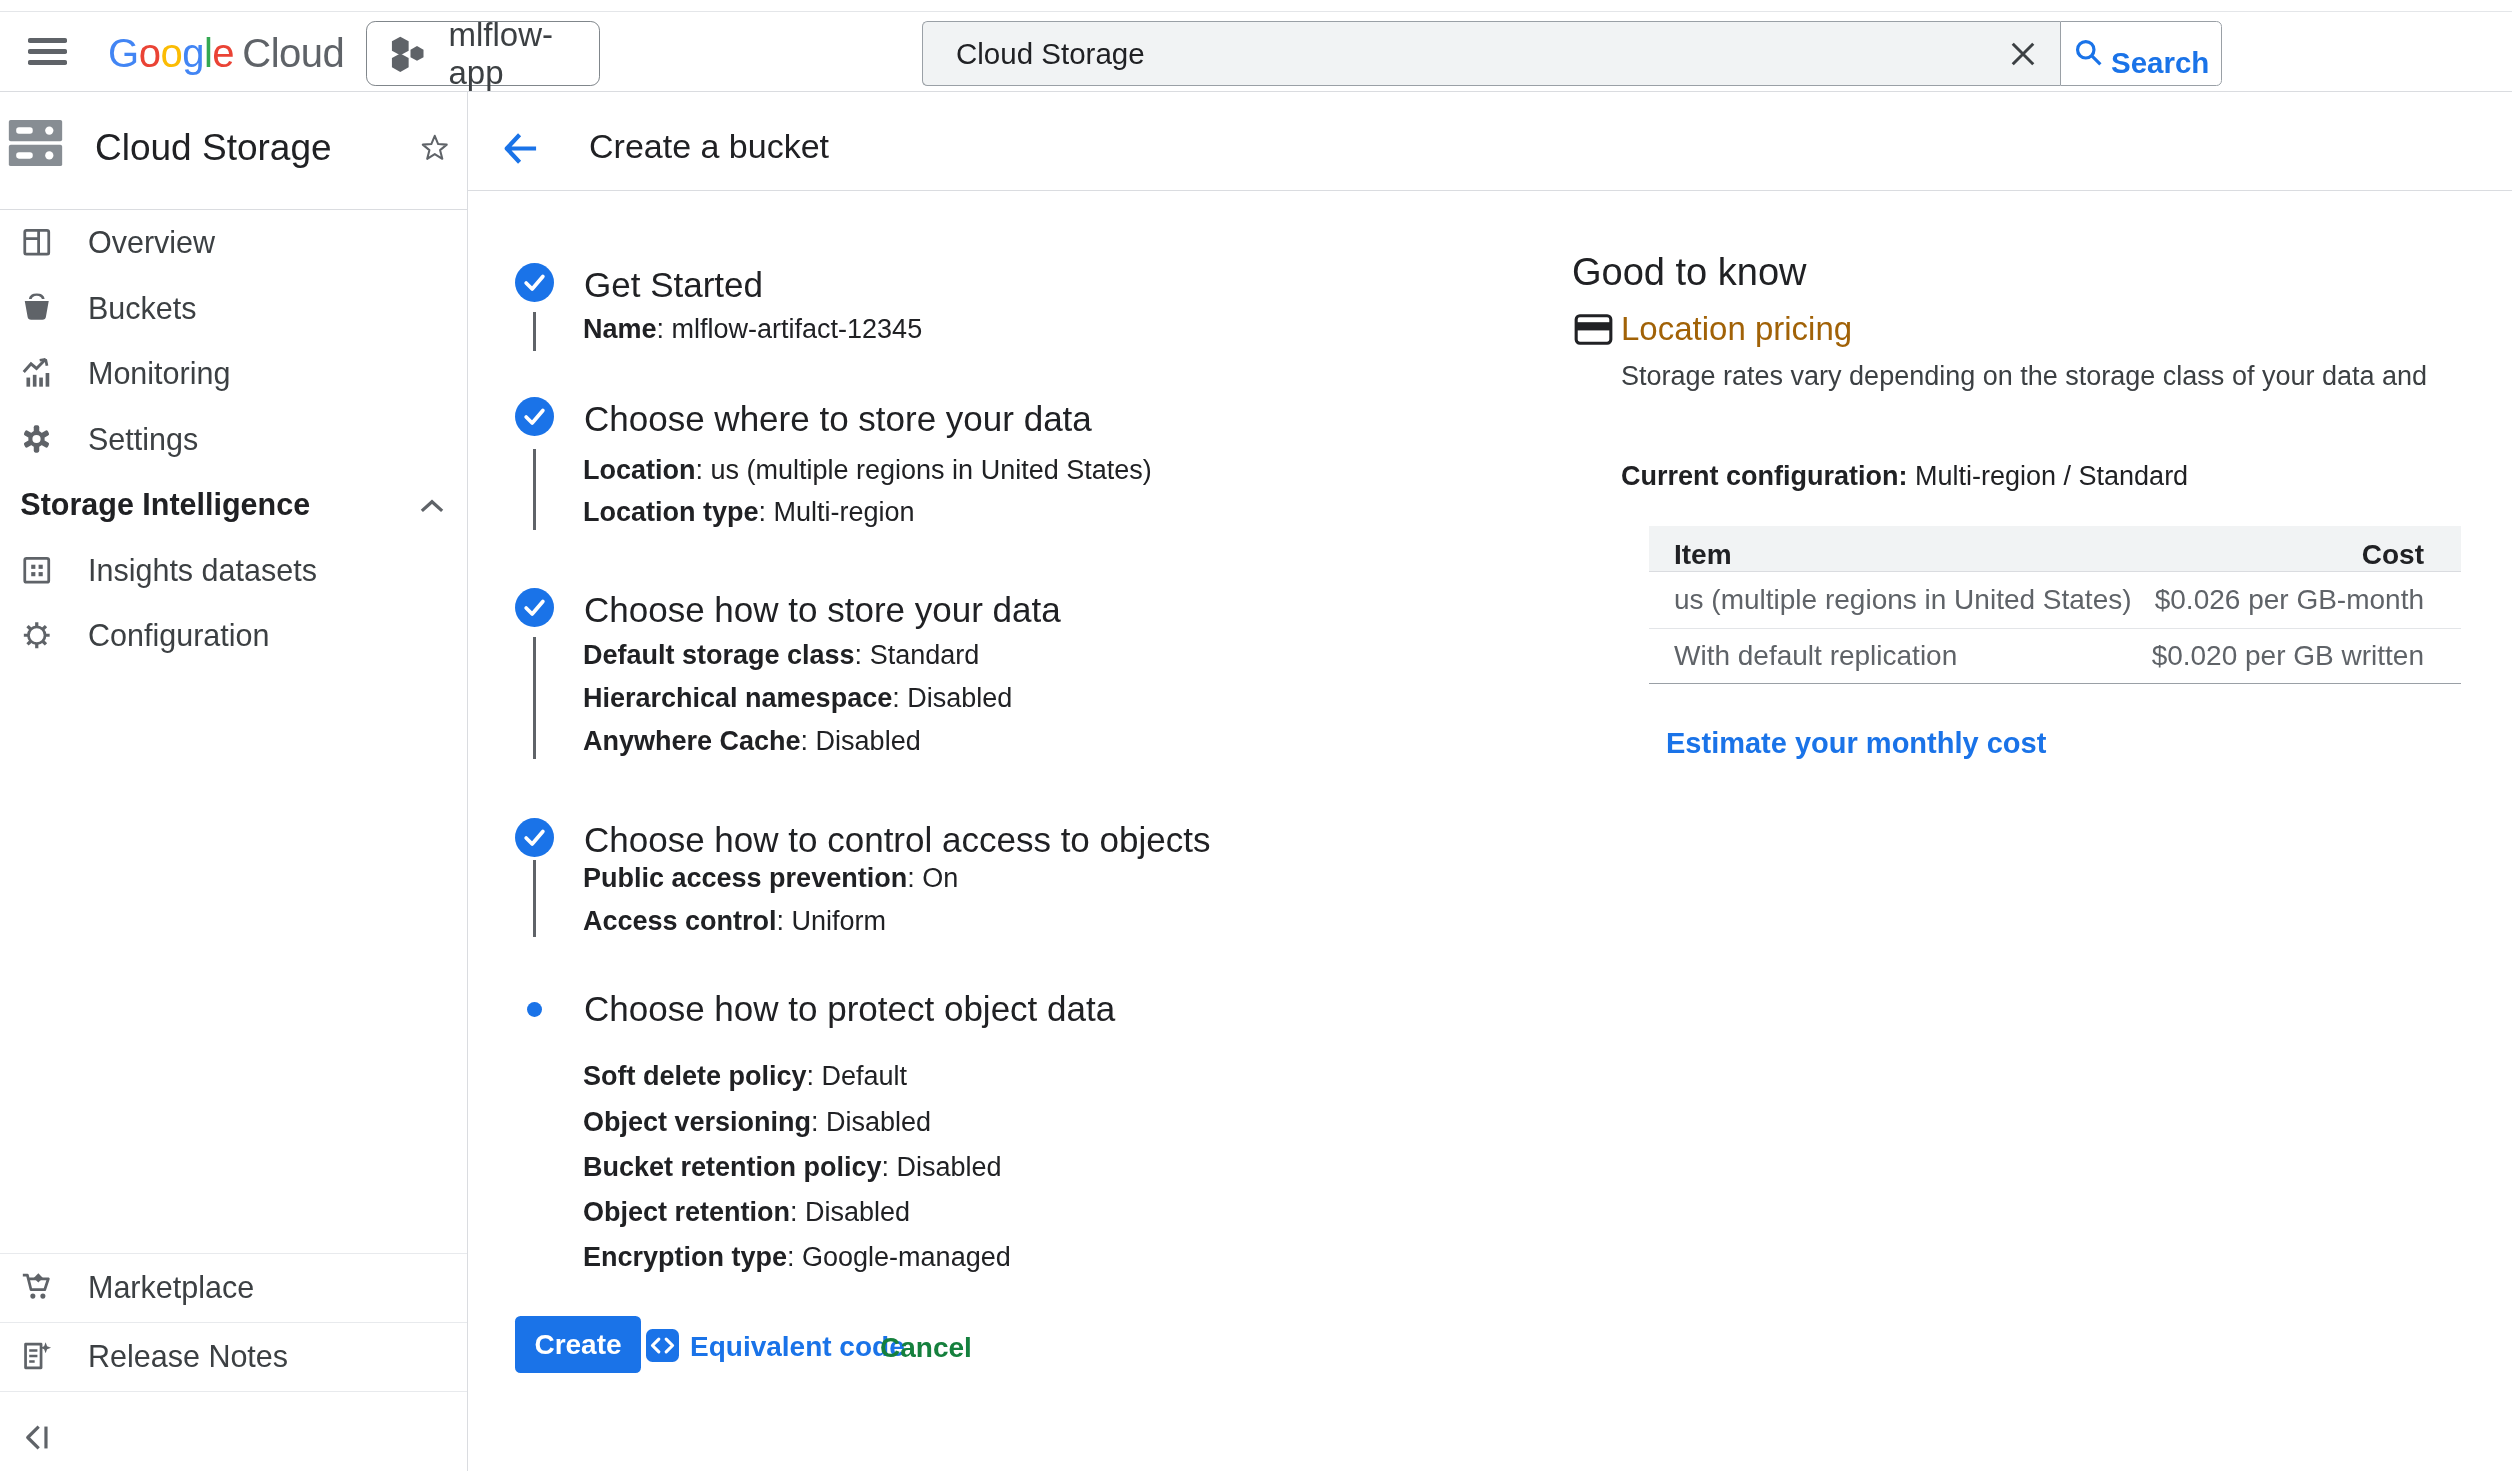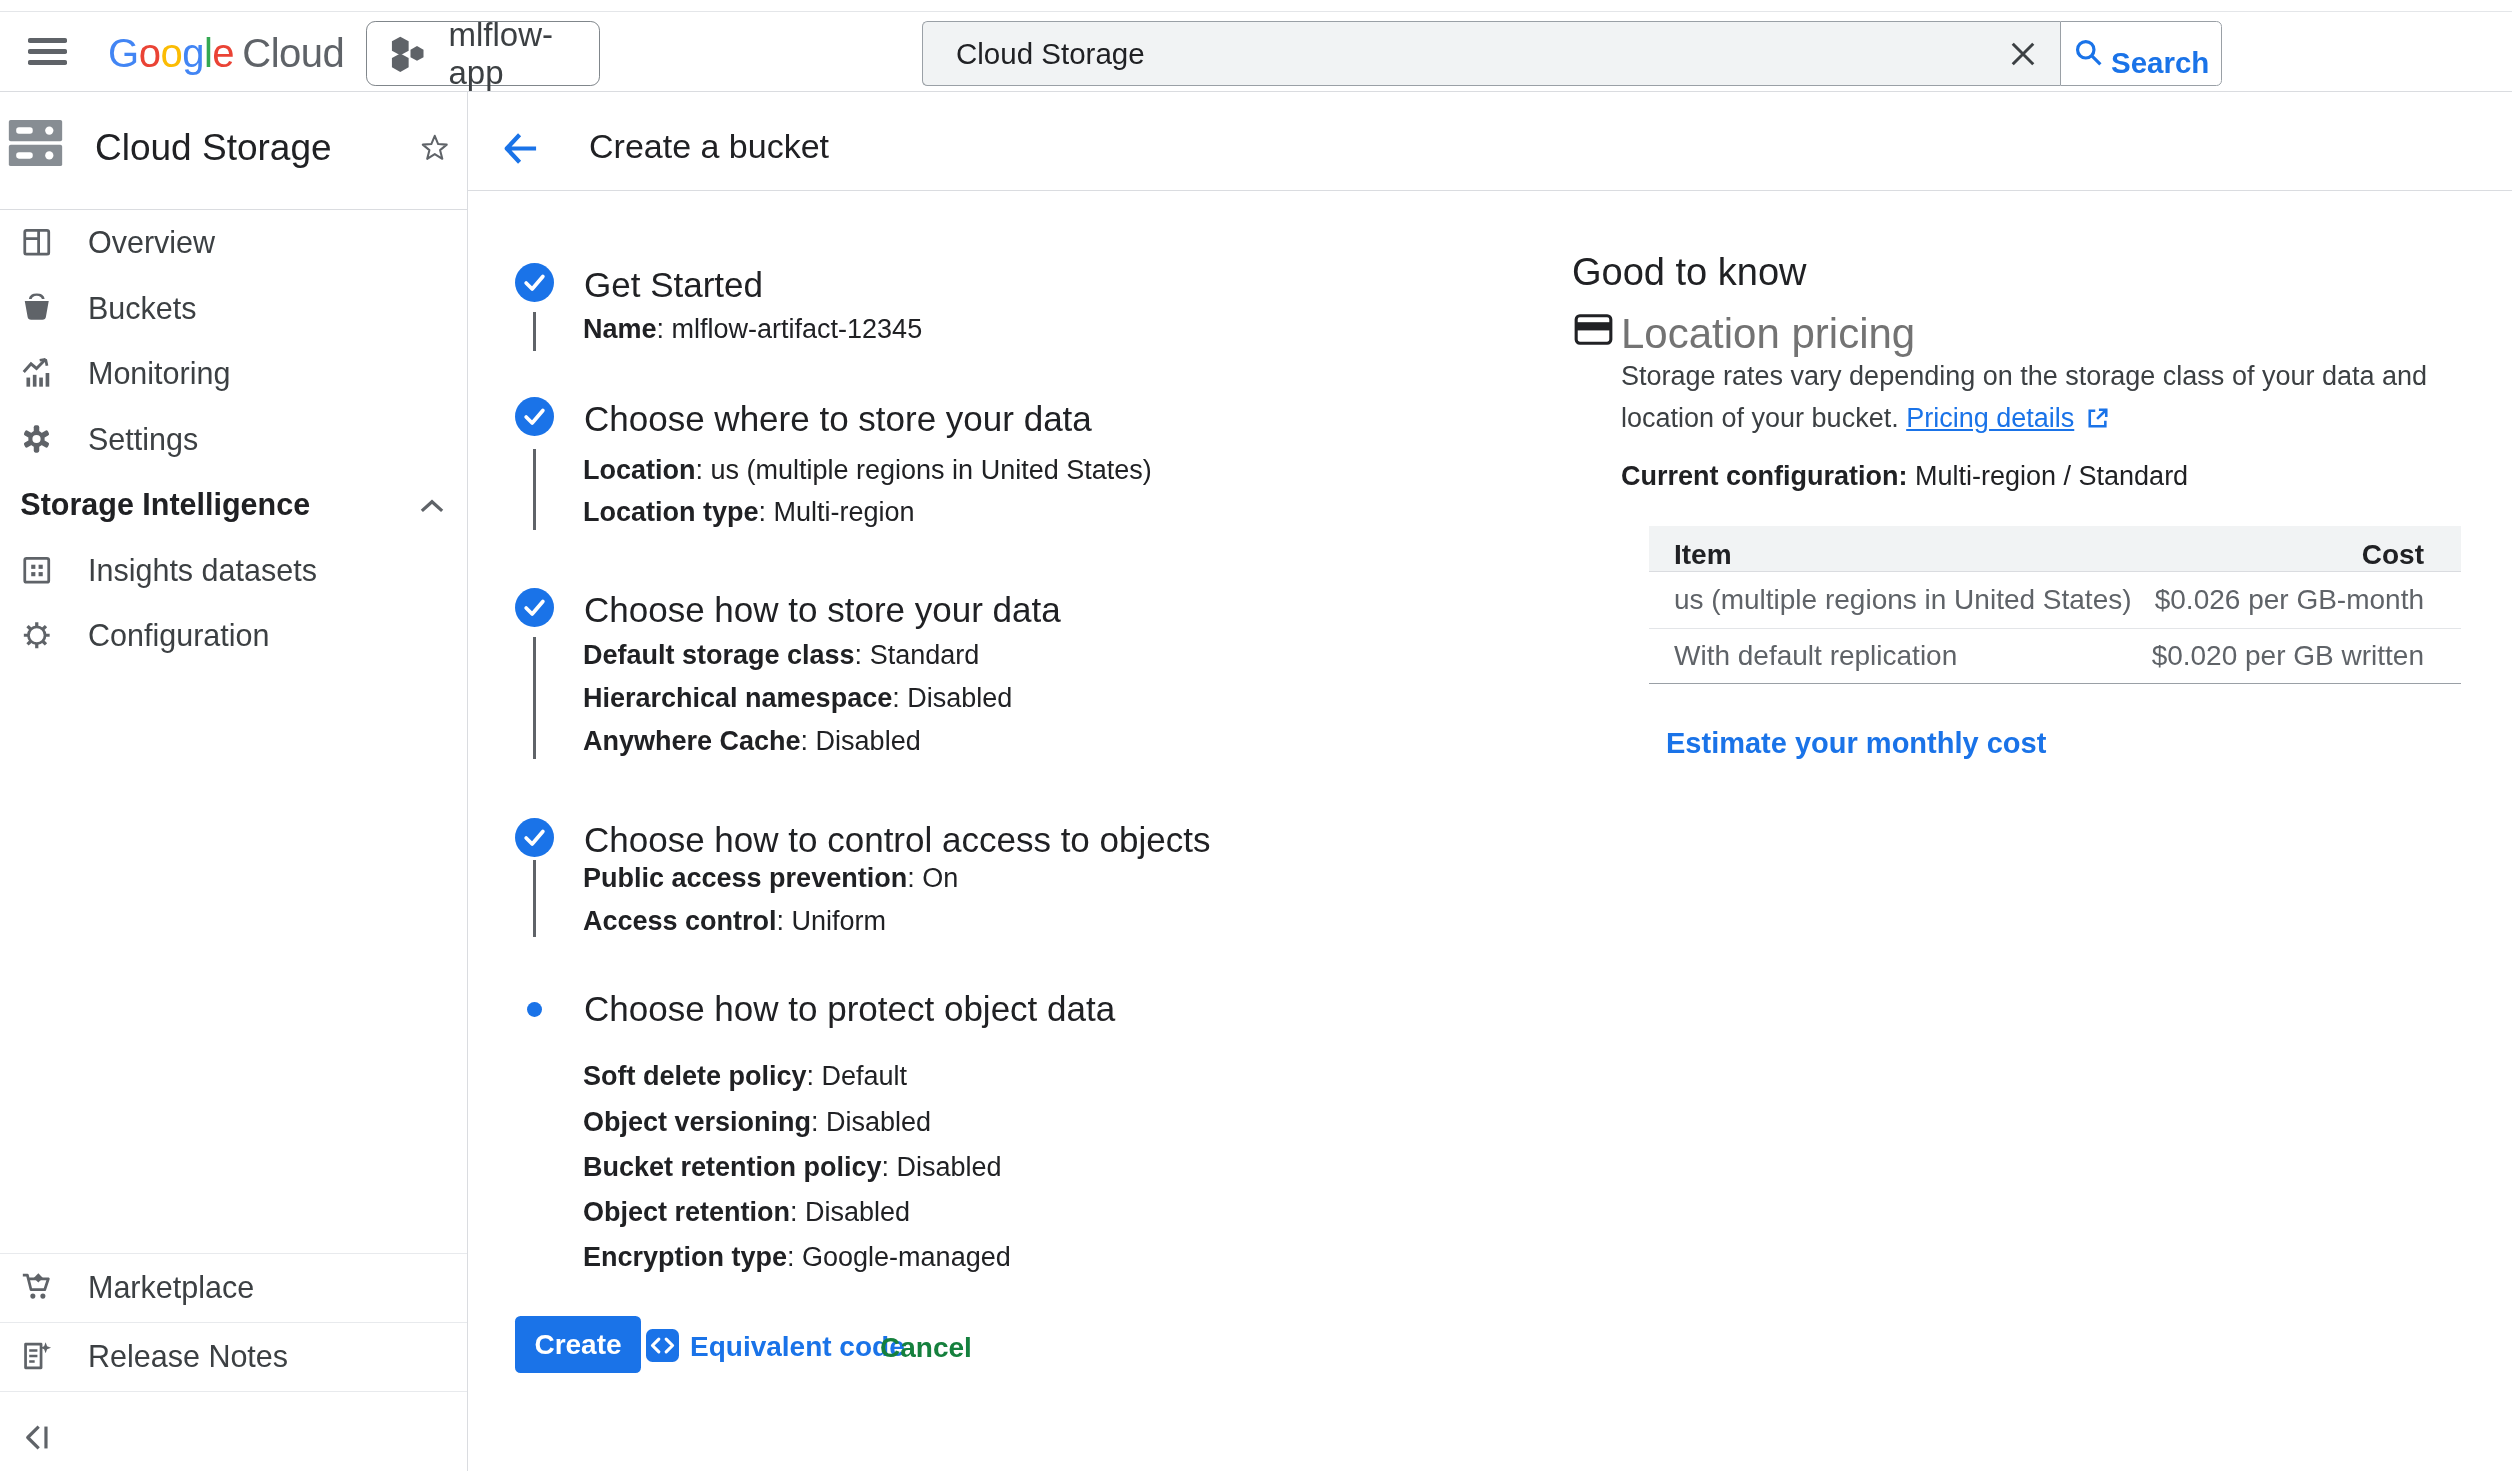--- a/index.html
+++ b/index.html
@@ -52,21 +52,21 @@
   .detail b::after { content:": "; font-weight:400; }
 
   
   .create-btn { position:absolute; left:515px; top:1316px; width:126px; height:57px; background:#1a73e8; color:#fff; font-size:28px; font-weight:700; border:none; border-radius:5.5px; cursor:pointer; font-family:inherit; }
   .equiv-code { position:absolute; left:646px; top:1329px; display:flex; align-items:center; gap:11px; cursor:pointer; }
   .equiv-code .txt { color:#1a73e8; font-size:28px; font-weight:700; }
   .cancel-btn { position:absolute; left:880px; top:1332px; font-size:28px; font-weight:700; color:#15803d; cursor:pointer; }
 
   
   .gtk-title { position:absolute; left:1572px; top:251px; font-size:38px; color:#202124; }
-  .lp-heading { position:absolute; left:1621px; top:310px; font-size:42px; color:#737373; }
+  .lp-heading { position:absolute; left:1621px; top:310px; font-size:33px; color:#a16207; }
   .lp-body { position:absolute; left:1621px; font-size:27px; line-height:37px; color:#3c4043; white-space:nowrap; }
   .plink { color:#1a73e8; text-decoration:underline; cursor:pointer; }
   .cfg-line { position:absolute; left:1621px; top:461px; font-size:27px; color:#202124; }
   .cfg-line b::after { content:": "; }
   .ptable { position:absolute; left:1649px; top:526px; width:812px; }
   .pt-head { height:46px; background:#f1f3f4; border-bottom:0.9px solid #dadce0; display:flex; align-items:center; font-size:28px; font-weight:700; color:#202124; padding:12px 37px 0 25px; }
   .pt-head .c2 { margin-left:auto; }
   .pt-row { height:57px; display:flex; align-items:center; font-size:28px; color:#5f6368; padding:0 37px 0 25px; border-bottom:0.9px solid #e3e5e8; }
   .pt-row:last-child { border-bottom:1.8px solid #9aa0a6; height:55px; }
   .pt-row .c2 { margin-left:auto; }
@@ -336,30 +336,20 @@
 
   <span class="abs" style="left:1574px; top:314px;">
     <svg width="39" height="31" viewBox="0 0 42 34">
         <rect x="2" y="2" width="38" height="30" rx="4" fill="none" stroke="#202124" stroke-width="3.4"></rect>
         <rect x="2" y="9" width="38" height="9" fill="#202124"></rect>
       </svg>
   </span>
   <span class="lp-heading">Location pricing</span>
 
   <div class="lp-body" style="top:358px;">Storage rates vary depending on the storage class of your data and</div>
-  <div class="lp-body" style="top:400px;">
-    <span>location of your bucket. </span><span class="plink">Pricing details</span>
-    <span style="display:inline-block; vertical-align:-1.8px; margin-left:5.5px;">
-      <svg width="22" height="22" viewBox="0 0 24 24">
-          <path d="M9 4 H3 V21 H20 V15" stroke="#1a73e8" stroke-width="2.8" fill="none"></path>
-          <path d="M13 3 H21 V11" stroke="#1a73e8" stroke-width="2.8" fill="none"></path>
-          <path d="M21 3 L11 13" stroke="#1a73e8" stroke-width="2.8"></path>
-        </svg>
-    </span>
-  </div>
 
   <div class="cfg-line"><b>Current configuration</b><span>Multi-region / Standard</span></div>
 
   <div class="ptable">
     <div class="pt-head">
       <span class="c1">Item</span>
       <span class="c2">Cost</span>
     </div>
     <div class="pt-row">
       <span class="c1">us (multiple regions in United States)</span>

